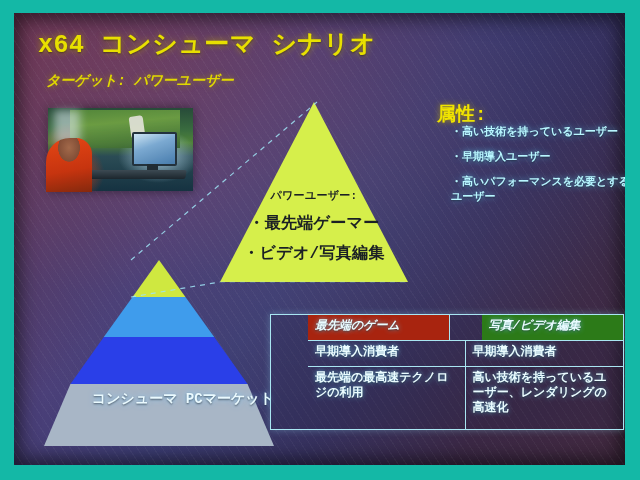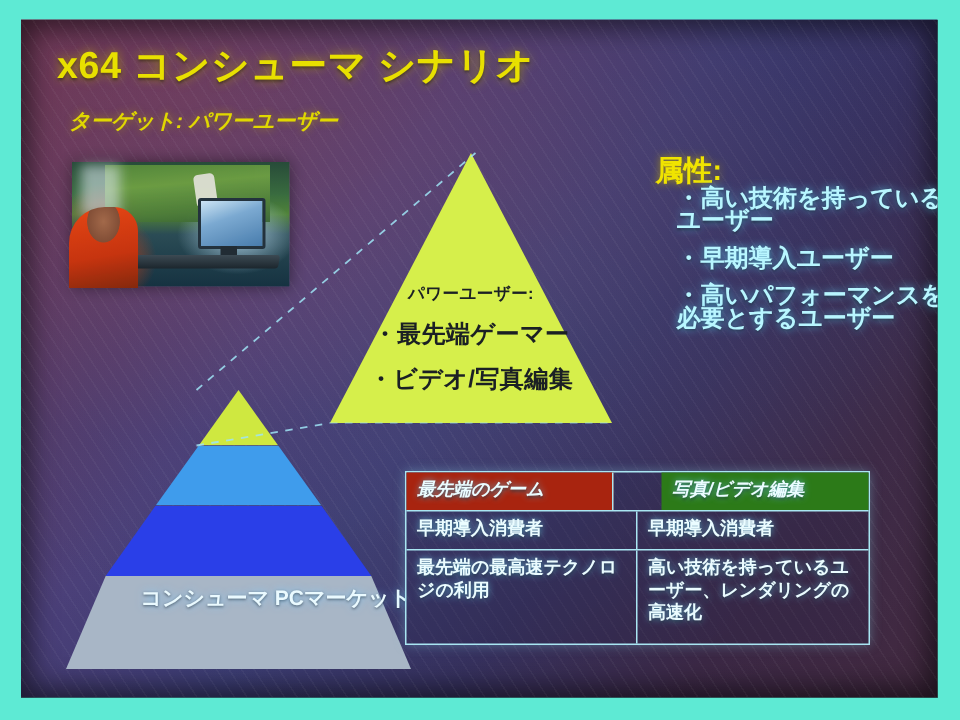--- a/index.html
+++ b/index.html
@@ -1,18 +1,18 @@
 <!DOCTYPE html>
 <html><head>
 <meta charset="utf-8">
 <style>
   html,body{margin:0;padding:0;background:#000;}
   body{width:640px;height:480px;overflow:hidden;font-family:"Liberation Sans","DejaVu Sans",sans-serif;}
 
-  #screenshot{position:relative;width:640px;height:480px;background:#5eead4;overflow:hidden;}
+  #screenshot{position:relative;width:640px;height:480px;background:#14b8a6;overflow:hidden;font-family:Liberation Mono, monospace;}
 
   
   #slide{
     position:absolute;left:14px;top:13px;width:611px;height:452px;
     background:
       radial-gradient(120% 90% at 18% 12%, rgba(120,60,90,.55) 0%, rgba(60,45,95,.15) 55%, rgba(20,18,50,0) 80%),
       linear-gradient(128deg,#6b3550 0%,#5b3a62 16%,#4a3f78 34%,#3b3c72 50%,#342f5c 66%,#3a2744 82%,#432a40 100%);
     overflow:hidden;
     box-shadow:0 0 18px 6px rgba(0,0,0,.55) inset;
   }
@@ -102,30 +102,31 @@
   #big-tri-text .hd{font-size:11px;font-weight:bold;margin-bottom:10px;letter-spacing:.3px;}
   #big-tri-text .bl{font-size:16px;font-weight:bold;margin-bottom:9px;letter-spacing:.3px;}
 
   
   #attr-head{
     left:423px;top:88px;color:#f0e400;font-size:19px;font-weight:bold;
     text-shadow:0 0 6px rgba(190,170,0,.8);white-space:nowrap;
   }
   #attr-list{left:437px;top:112px;width:180px;}
   #attr-list .item{
-    color:#b8f6ff;font-size:16px;font-weight:bold;line-height:15px;margin-bottom:10px;
+    color:#b8f6ff;font-size:11px;font-weight:bold;line-height:15px;margin-bottom:10px;
     text-shadow:0 0 6px rgba(90,200,240,.85),0 1px 2px rgba(0,0,0,.55);
   }
 
   
   #table{
-    left:256px;top:301px;width:310px;
+    left:256px;top:301px;width:354px;
     border:1.5px solid #a9e6f2;box-sizing:border-box;
     box-shadow:0 0 7px rgba(140,220,240,.35);
     background:rgba(40,34,70,.25);
+    padding-left:37px;
   }
   #table .row{display:flex;}
   #table .cell{
     box-sizing:border-box;padding:4px 7px 6px 7px;
     color:#eafcff;font-size:12px;font-weight:bold;line-height:15px;
     text-shadow:0 0 5px rgba(110,205,240,.8),0 1px 2px rgba(0,0,0,.5);
     border-right:1.5px solid #a9e6f2;
   }
   #table .cell:last-child{border-right:none;}
   #table .row{border-bottom:1.5px solid #a9e6f2;}

